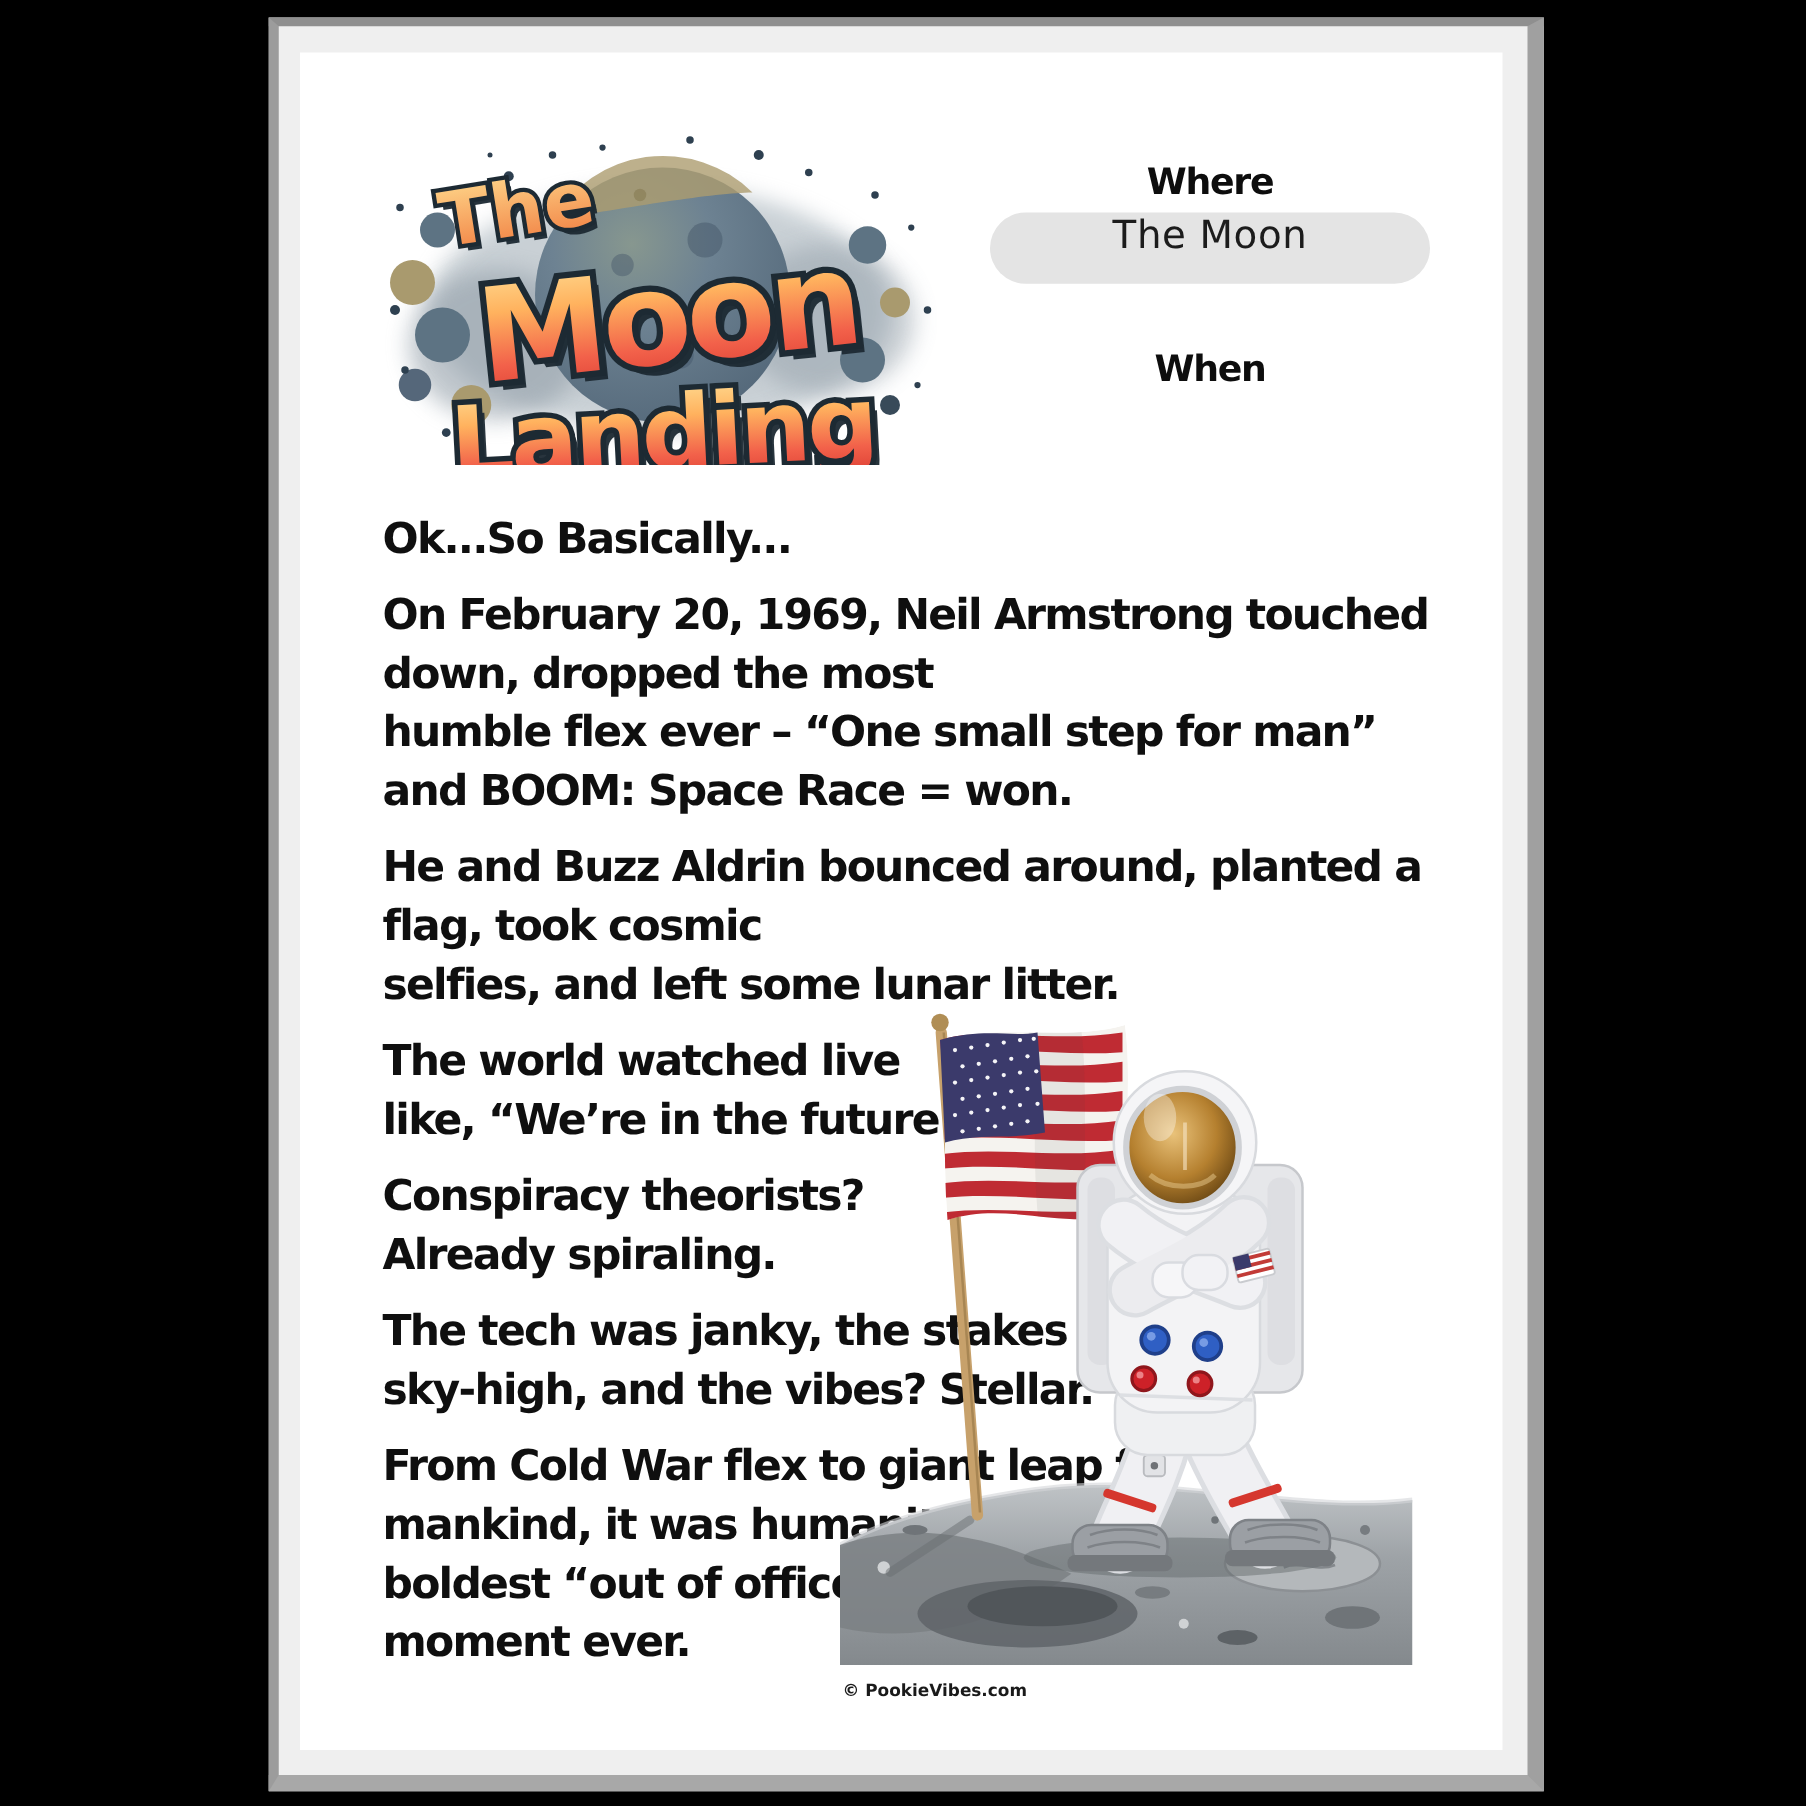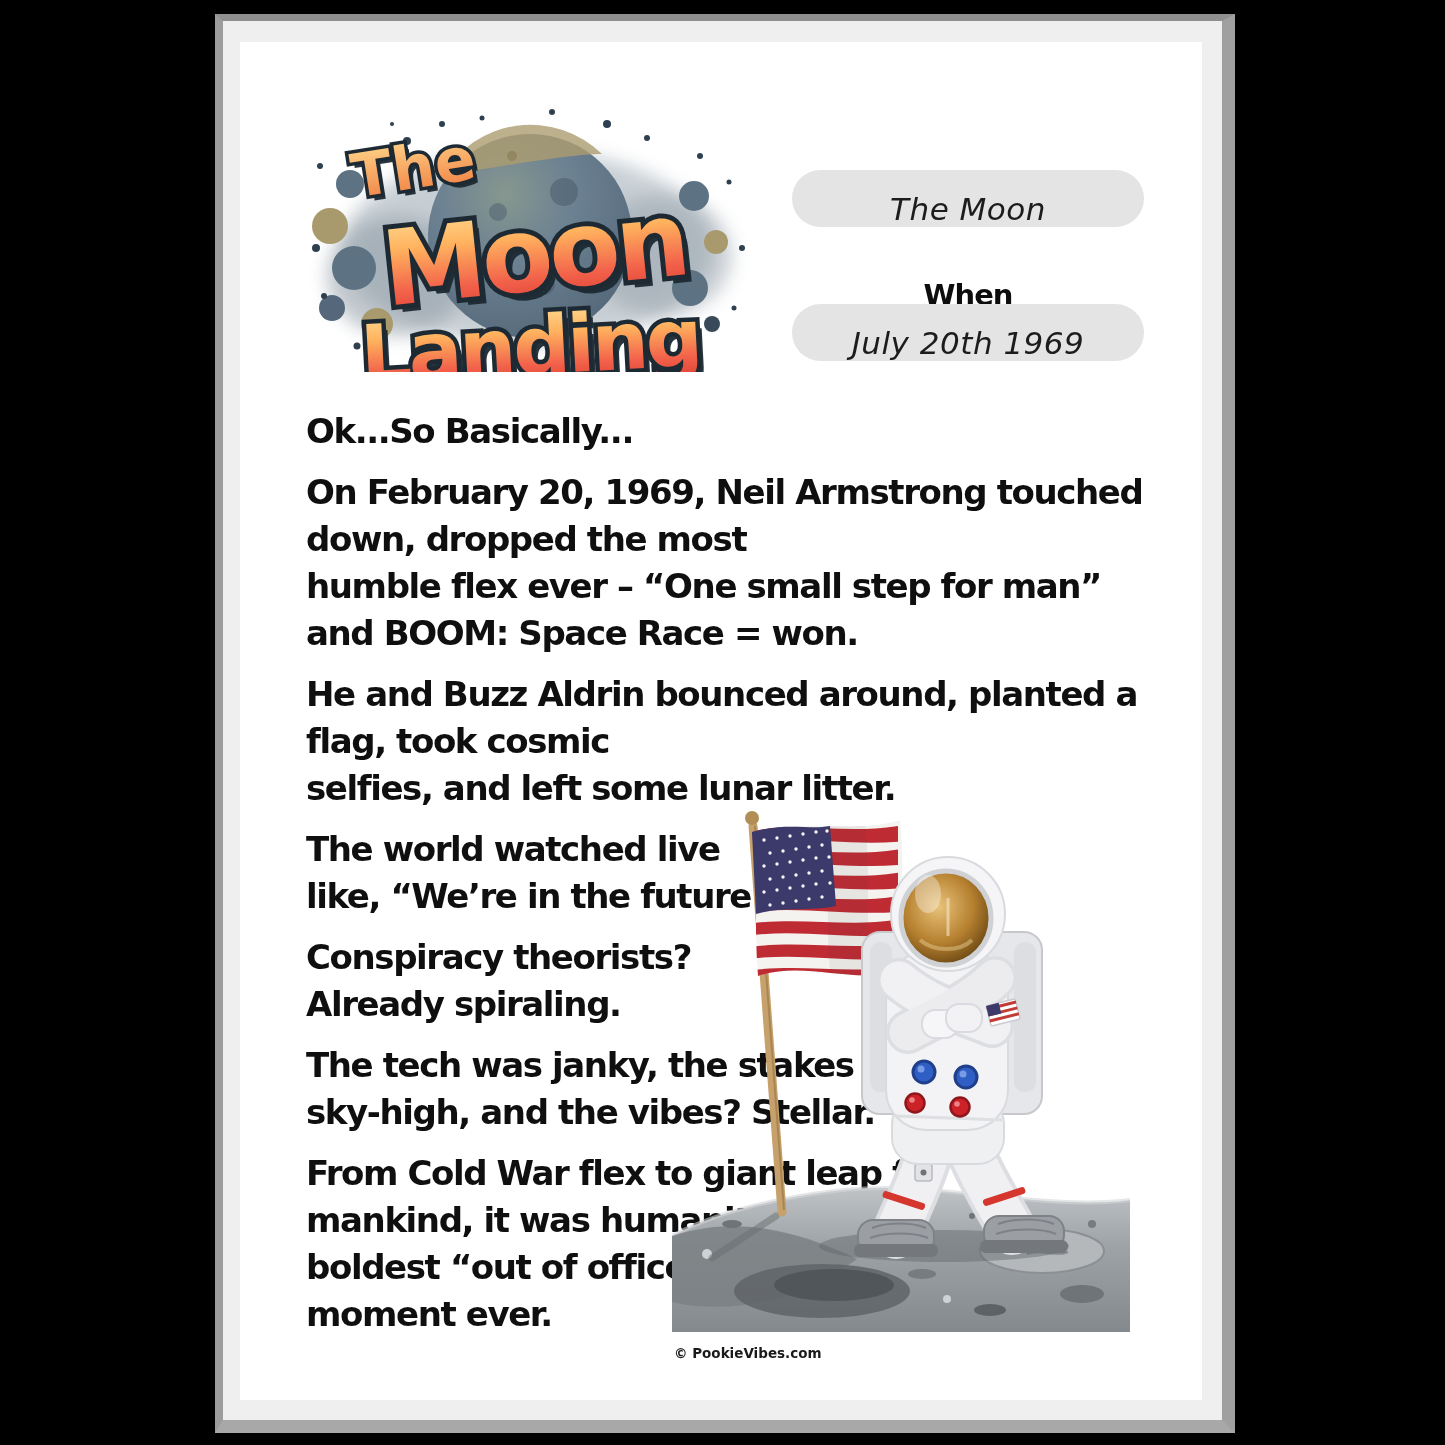--- a/index.html
+++ b/index.html
@@ -25,22 +25,22 @@
   .logo{position:absolute;left:62px;top:54px;width:452px;height:276px;}
   
   .meta-label{
     position:absolute;left:552px;width:352px;text-align:center;
     font-size:29px;font-weight:bold;letter-spacing:-1px;color:#0d0d0d;
   }
   .label-where{top:86px;}
   .label-when{top:220px;margin-top:16px;}
   .pill{
     position:absolute;left:552px;width:352px;height:57px;border-radius:29px;
-    background:#e4e4e4;display:flex;align-items:flex-end;justify-content:center;
-    font-style:italic;font-size:31px;color:#1c1c1c;letter-spacing:0.5px;
+    background:#e4e4e4;display:flex;align-items:flex-start;justify-content:center;
+    font-size:31px;color:#1c1c1c;letter-spacing:0.5px;
   }
   .pill-where{top:128px;}
   .pill-when{top:262px;}
   
   .body-text{
     position:absolute;left:66px;top:366px;width:905px;
     font-size:34px;font-weight:bold;letter-spacing:-1.4px;
     line-height:47px;color:#0f0f0f;
   }
   .body-text p{margin:0 0 14px 0;white-space:pre-line;}
@@ -137,27 +137,25 @@
           <text x="238" y="202" font-size="104" letter-spacing="-4" fill="#1d2a33" opacity="0.95">Moon</text>
           <text x="232" y="194" font-size="104" letter-spacing="-4" fill="url(#txtGrad)" stroke="#1d2a33" stroke-width="10" paint-order="stroke">Moon</text>
         </g>
         <g transform="rotate(-3 228 248)">
           <text x="234" y="285" font-size="80" letter-spacing="-3" fill="#1d2a33" opacity="0.95">Landing</text>
           <text x="228" y="278" font-size="80" letter-spacing="-3" fill="url(#txtGrad)" stroke="#1d2a33" stroke-width="9" paint-order="stroke">Landing</text>
         </g>
       </g>
     </svg>
 
+    <div class="meta-label label-where">Where</div>
     <div class="pill pill-where">
       <span>The Moon</span>
     </div>
     <div class="meta-label label-when">When</div>
-    <div class="pill pill-when">
-      <span>July 20th 1969</span>
-    </div>
 
     <div class="body-text">
       <p>Ok...So Basically...</p>
       <p>On February 20, 1969, Neil Armstrong touched down, dropped the most
 humble flex ever – “One small step for man”
 and BOOM: Space Race = won.</p>
       <p>He and Buzz Aldrin bounced around, planted a flag, took cosmic
 selfies, and left some lunar litter.</p>
       <p>The world watched live
 like, “We’re in the future now.”</p>

